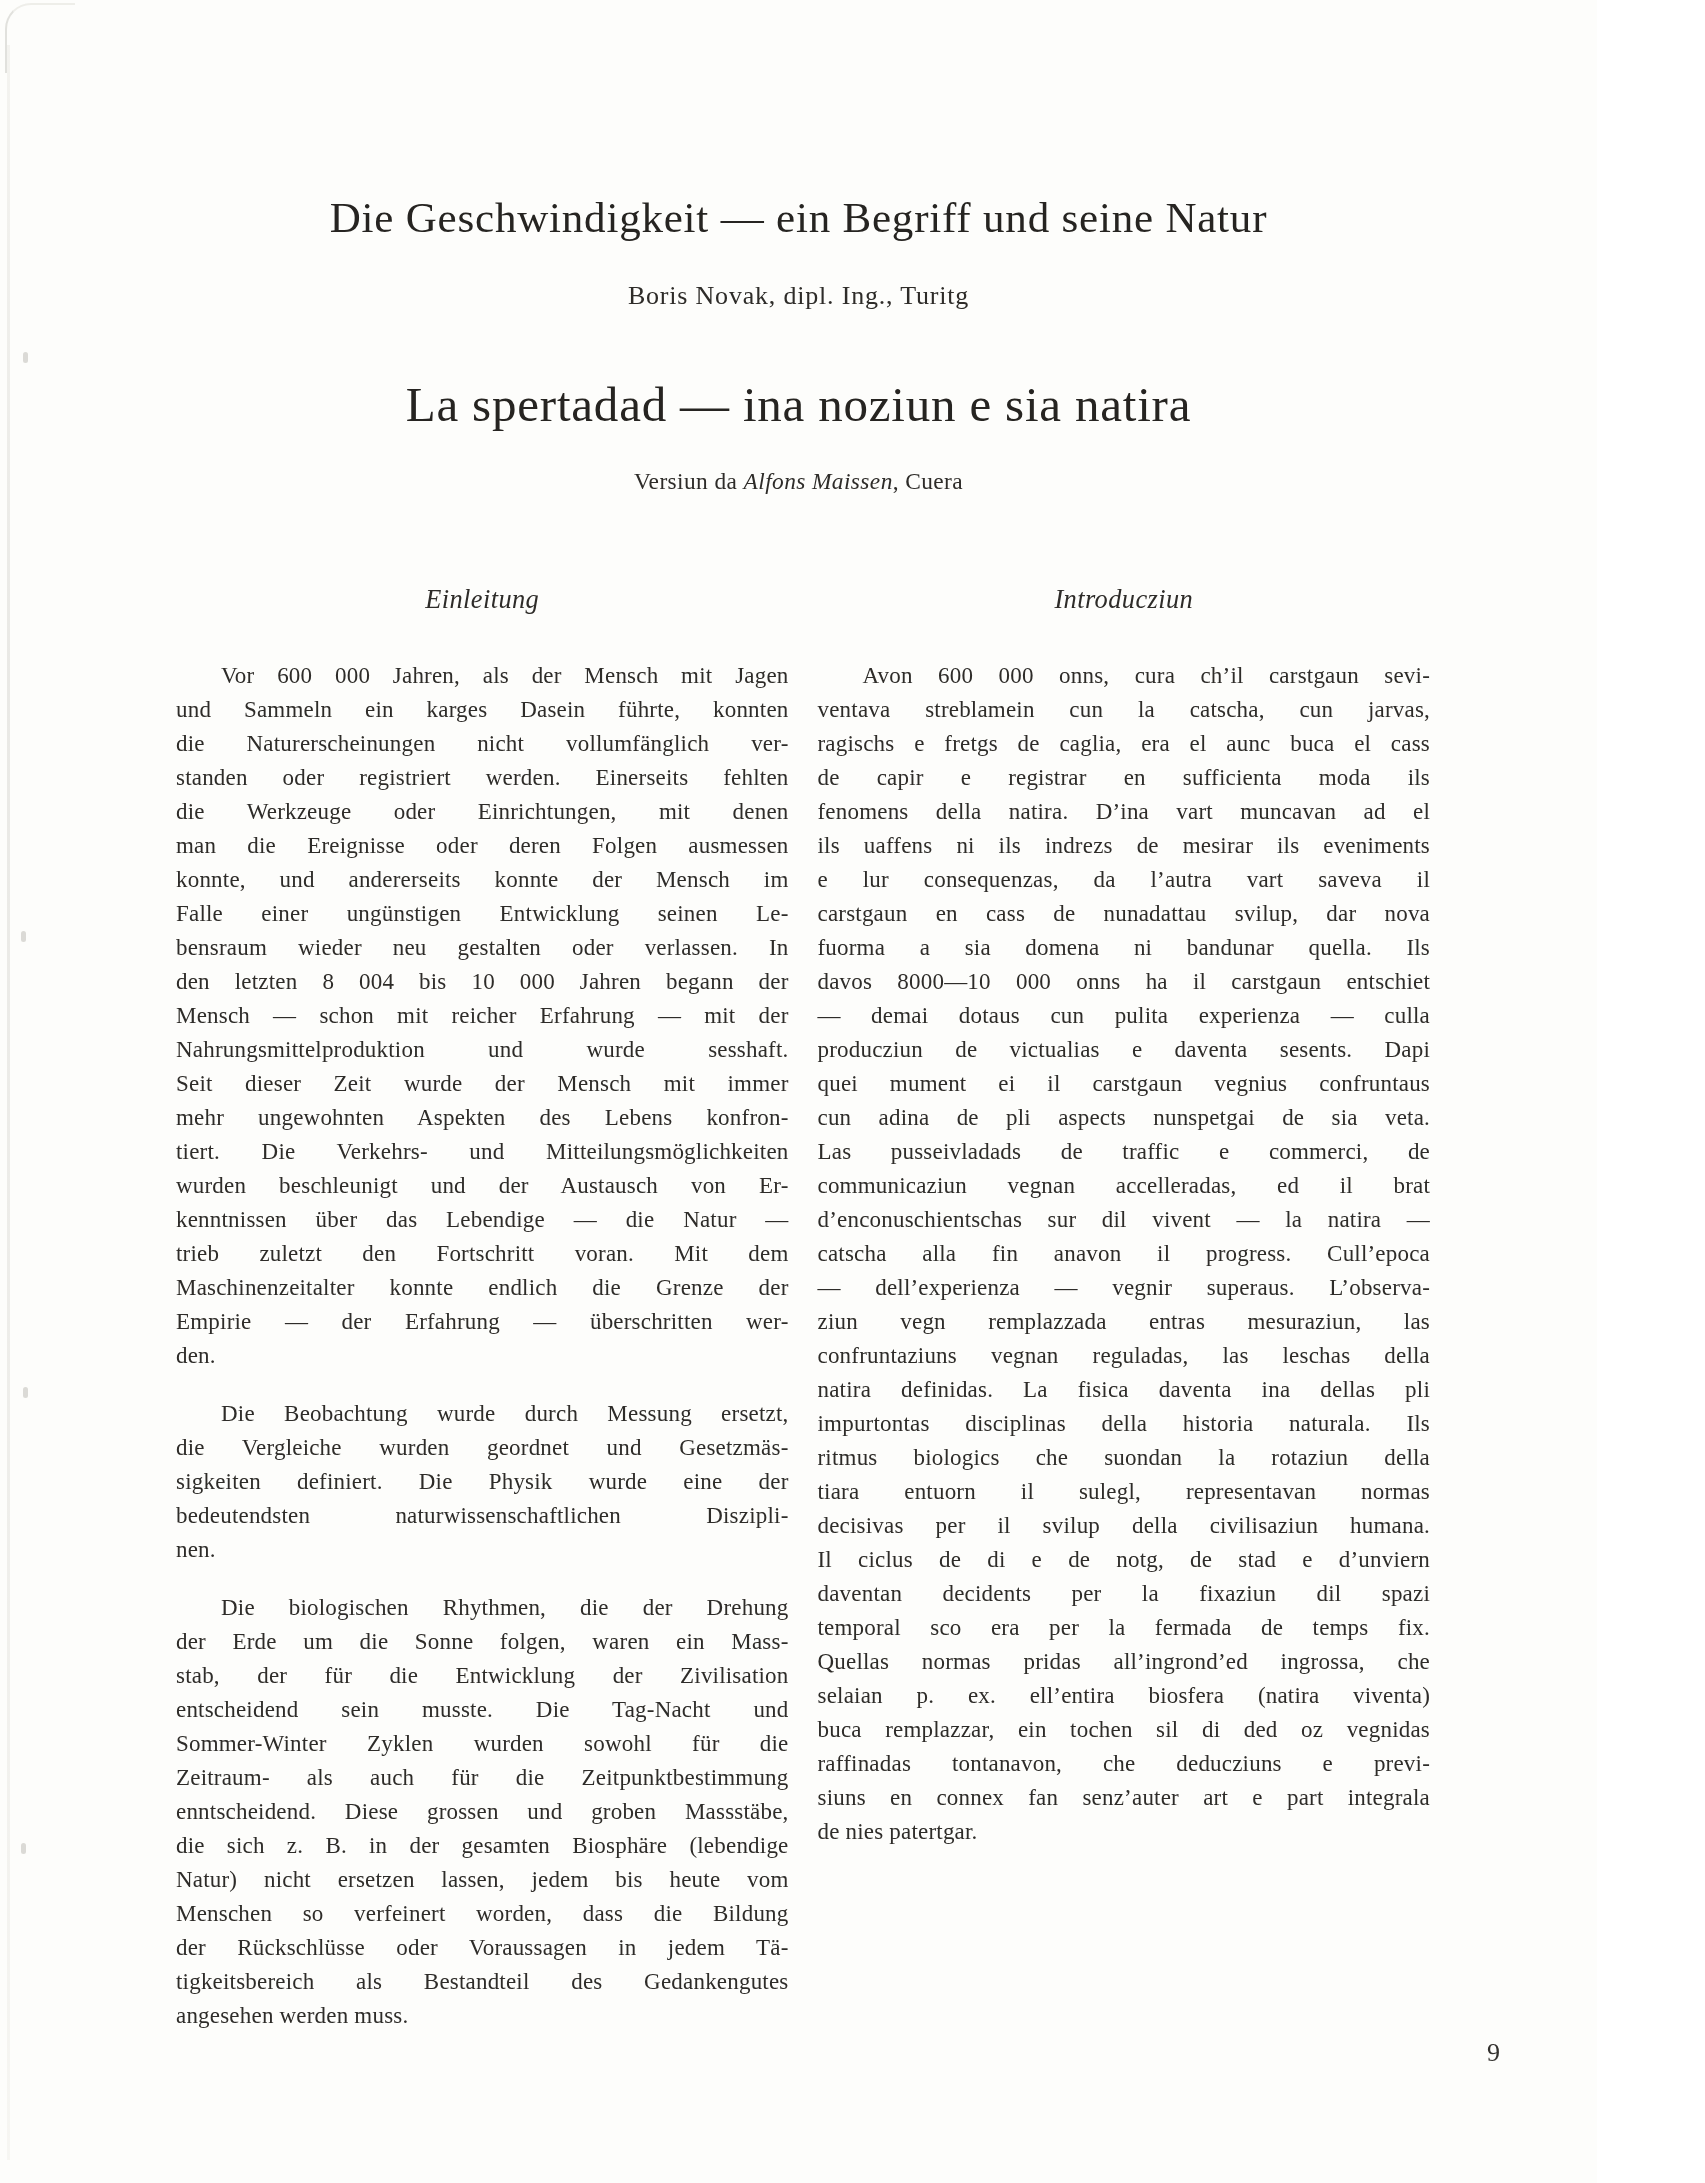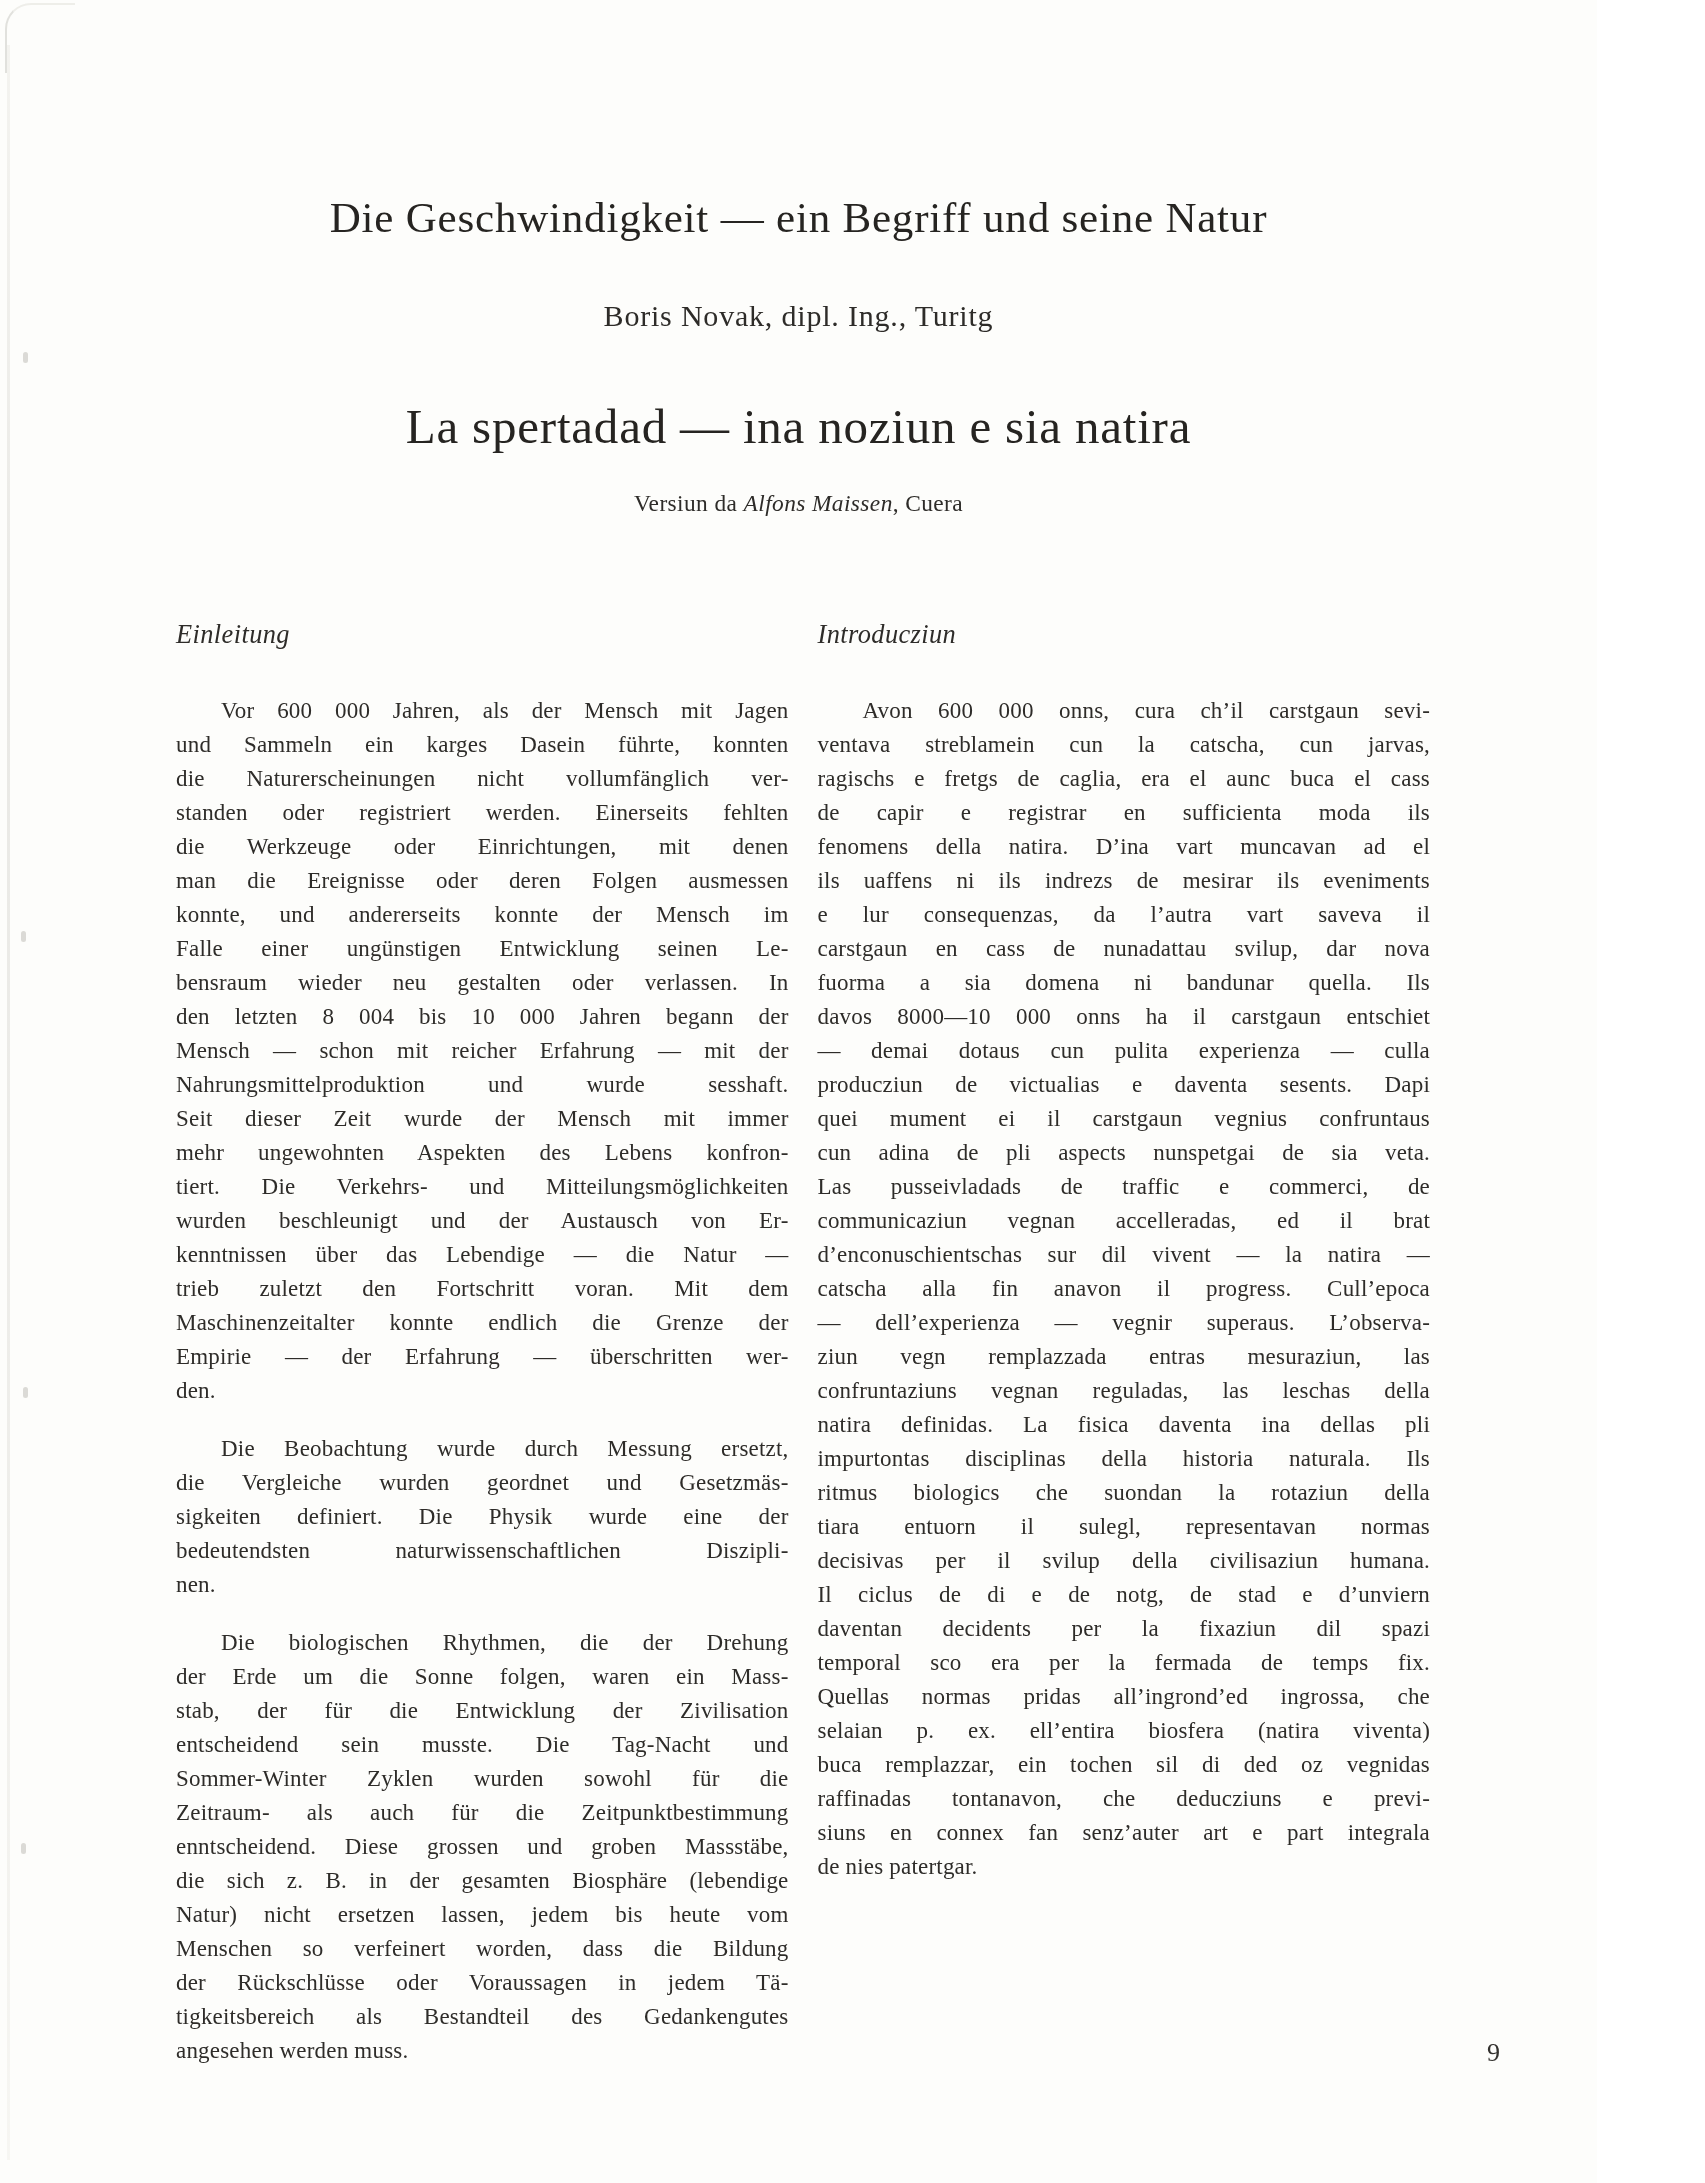--- a/index.html
+++ b/index.html
@@ -25,37 +25,37 @@
   }
   .scan-speck {
     position: absolute; width: 5.3px; height: 10.6px; border-radius: 3px;
     background: #b9b7b1; opacity: .5; pointer-events: none;
   }
   header { text-align: center; padding-top: 193px; }
   .title-de {
     margin: 0; font-weight: 400; font-size: 43px; letter-spacing: 0.8px;
     color: #262421;
   }
-  .author-line { margin-top: 57px; font-size: 30px; letter-spacing: 0.8px; }
+  .author-line { margin-top: 39px; font-size: 26px; letter-spacing: 0.8px; }
   .title-rm {
     margin: 65px 0 0 0; font-weight: 400; font-size: 49px; letter-spacing: 0.8px;
     color: #262421;
   }
   .version-line { margin-top: 35px; font-size: 23.4px; letter-spacing: 0.4px; }
   .version-line .italic { font-style: italic; }
 
   .columns {
     display: flex; gap: 29px;
     padding-left: 176px; padding-right: 167px;
     margin-top: 89px;
   }
   .col { flex: 1 1 0; min-width: 0; }
   .col-heading {
-    margin: 13px 0 44px 0; font-weight: 400; font-style: italic;
-    font-size: 26.4px; text-align: left; letter-spacing: 0.4px;
+    margin: 0 0 44px 0; font-weight: 400; font-style: italic;
+    font-size: 26.4px; text-align: center; letter-spacing: 0.4px;
   }
   .col-body { font-size: 23px; letter-spacing: 0.2px; }
   .para + .para { margin-top: 24px; }
   .line {
     line-height: 34px;
     text-align: justify;
     text-align-last: justify;
     white-space: nowrap; 
   }
   .line.first { text-indent: 45px; }

